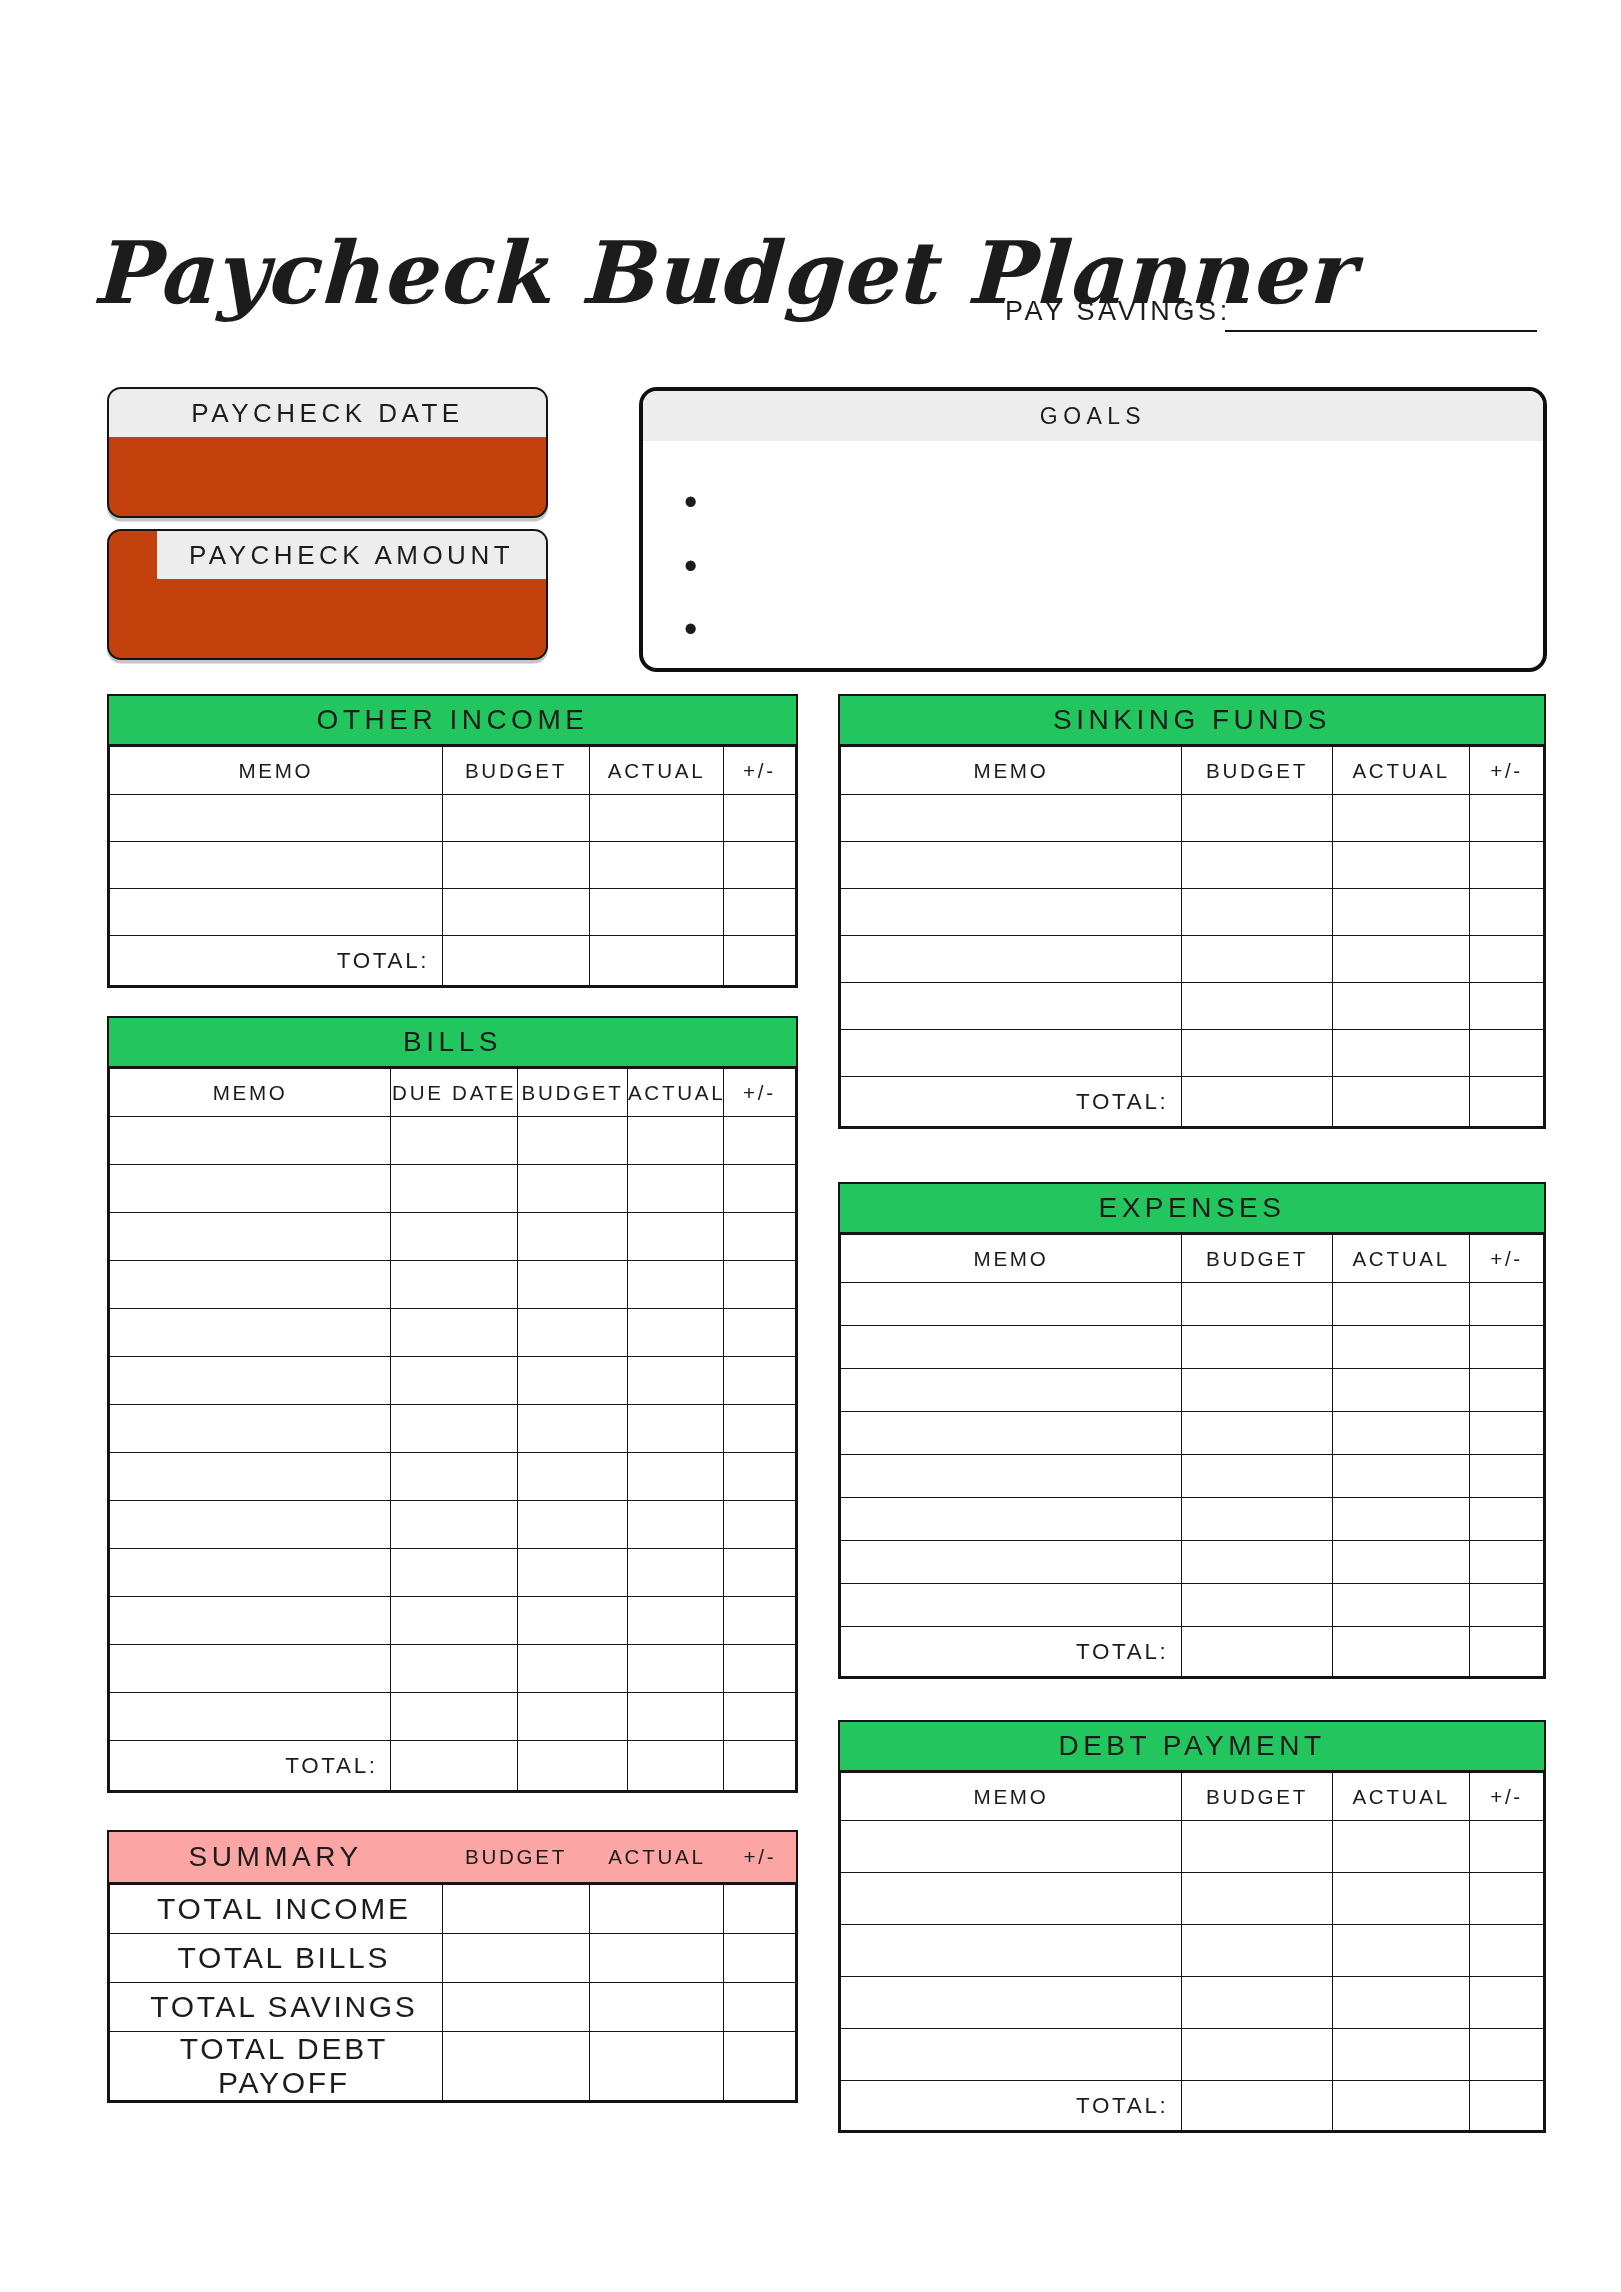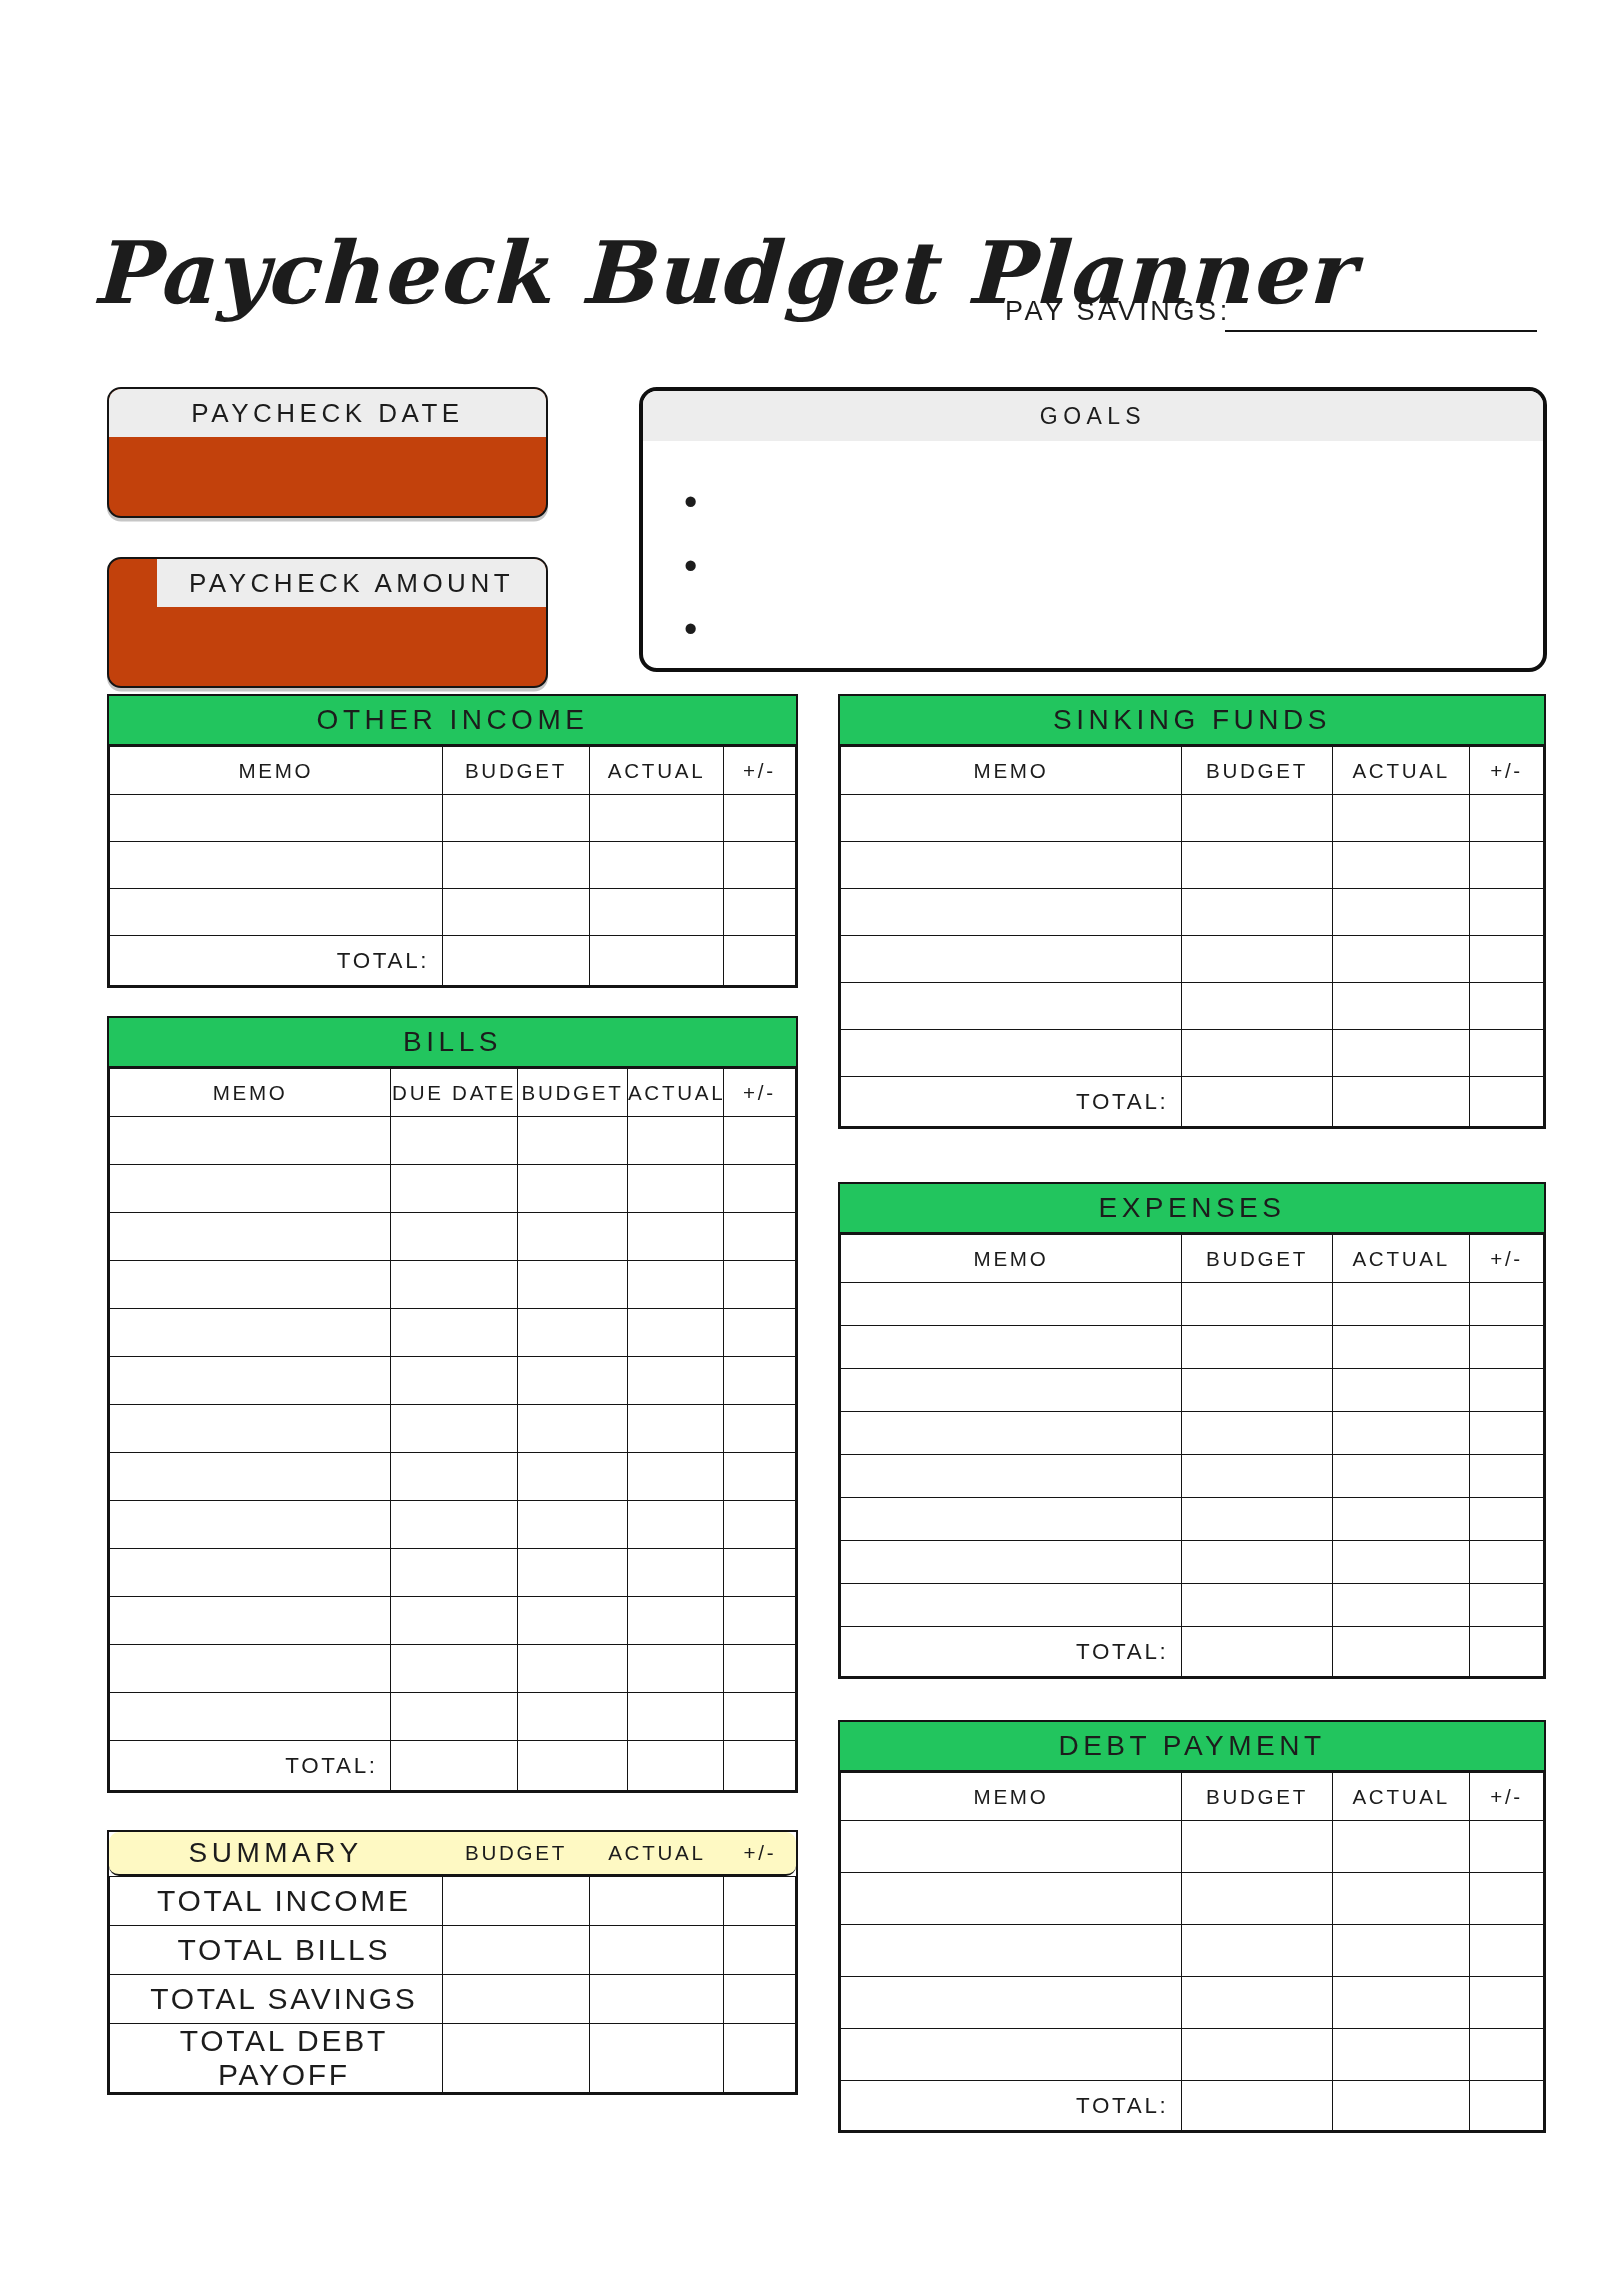--- a/index.html
+++ b/index.html
@@ -9,21 +9,21 @@
   
   .title{position:absolute;left:100px;top:222px;font-family:"DejaVu Serif",serif;font-style:italic;font-weight:700;
          font-size:86px;letter-spacing:0.9px;white-space:nowrap;transform:skewX(-4deg);}
   .pay-period{position:absolute;left:1005px;top:296px;font-size:27px;letter-spacing:3.6px;white-space:nowrap;}
   .pp-line{position:absolute;left:1225px;top:296px;width:312px;height:36px;border-bottom:2.7px solid #141414;}
 
   
   .box{position:absolute;width:441px;height:131px;border:2.7px solid #141414;border-radius:14px;background:#c2410c;
        overflow:hidden;box-shadow:0 3.6px 0 #c6c6c6;}
   .box-date{left:107px;top:387px;}
-  .box-amt{left:107px;top:557px;padding-left:48px;}
+  .box-amt{left:107px;top:529px;padding-left:48px;}
   .box-band{height:48px;background:#ededed;display:flex;align-items:center;justify-content:center;
             font-size:26px;letter-spacing:4.5px;}
   .box-body{height:calc(100% - 48px);}
 
   
   .goals{position:absolute;left:639px;top:387px;width:908px;height:285px;border:4.5px solid #0f0f0f;
          border-radius:18px;background:#fff;overflow:hidden;}
   .goals-band{height:50px;background:#ededed;display:flex;align-items:center;justify-content:center;
               font-size:23px;letter-spacing:5.4px;}
   .goals-body{position:relative;height:calc(100% - 50px);}
@@ -42,22 +42,22 @@
   .tbl th,.tbl td{border:1.8px solid #141414;padding:0;}
   .tbl th{height:48px;font-weight:normal;font-size:20.6px;letter-spacing:2.7px;}
   .t-oi tbody td{height:47px}.t-bills tbody td{height:48px}.t-sf tbody td{height:47px}
   .t-exp tbody td{height:43px}.t-debt tbody td{height:52px}
   tr.total-row td{height:50px}
   td.total-label{text-align:right;padding-right:12.5px;font-size:22.4px;letter-spacing:2.7px;}
   .cw-memo{width:48.5%}.cw-budget{width:21.5%}.cw-actual{width:19.5%}.cw-pm{width:10.5%}
   .cw-bmemo{width:41%}.cw-bdue{width:18.5%}.cw-bbudget{width:16%}.cw-bactual{width:14%}.cw-bpm{width:10.5%}
 
   
-  .sum-band{height:44px;background:#fef9c3;border-bottom:2.7px solid #141414;display:grid;
-            grid-template-columns:48.5% 21.5% 19.5% 10.5%;align-items:center;border-radius:10px;}
+  .sum-band{height:52px;background:#fca5a5;border-bottom:2.7px solid #141414;display:grid;
+            grid-template-columns:48.5% 21.5% 19.5% 10.5%;align-items:center;}
   .sum-title{text-align:center;font-size:28px;letter-spacing:4.5px;}
   .sum-colhead{text-align:center;font-size:20.6px;letter-spacing:2.7px;}
   .t-sum tbody td{height:49px}
   td.sum-label{text-align:center;padding-left:16px;font-size:30px;letter-spacing:2.7px;}
 </style>
 </head>
 <body>
 
 <div class="page">
 

